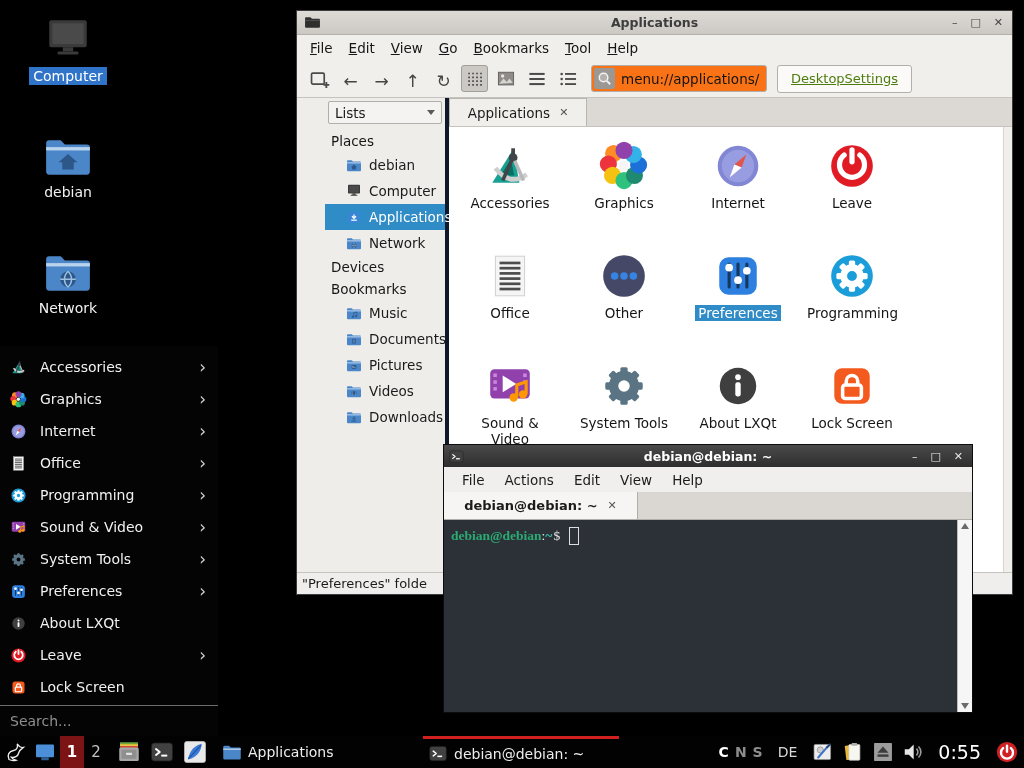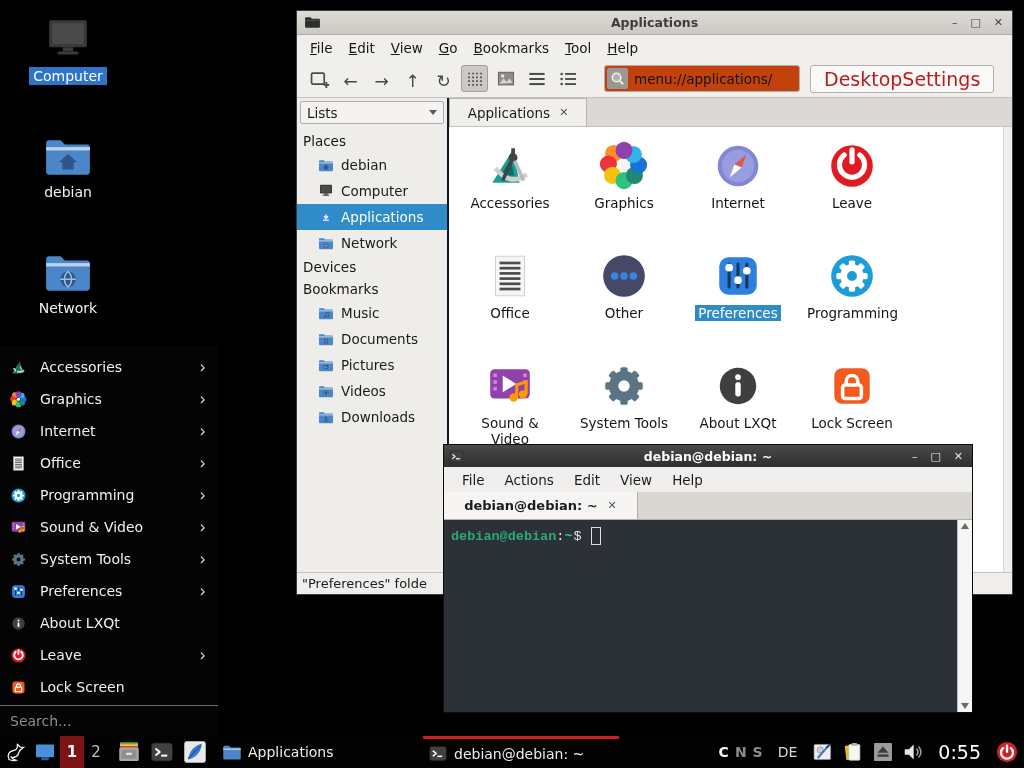--- a/index.html
+++ b/index.html
@@ -39,29 +39,29 @@
     font-weight:bold; color:#3d3d3d; }
   .win-controls { margin-left:auto; display:flex; gap:13px; padding-right:9px; z-index:2; }
   .win-btn { font-size:11px; color:#444; line-height:1; }
   .fm-menubar { height:25px; background:#f0efec; display:flex; align-items:center; padding-left:5px; }
   .fm-menubar .mb-item { font-size:13.5px; padding:0 8px; color:#161616; }
   .fm-toolbar { height:38px; background:#f0efec; border-bottom:1px solid #c6c2be;
     display:flex; align-items:center; padding:0 9px; gap:4px; }
   .tb-btn { width:27px; height:27px; display:flex; align-items:center; justify-content:center; border-radius:3px; }
   .tb-btn .ico { width:22px; height:22px; }
   .tb-btn.pressed { background:#ccc8c3; border:1px solid #a29e99; }
-  .addr-bar { margin-left:19px; width:196px; height:27px; background:#c2410c; border:1px solid #b1ada9;
+  .addr-bar { margin-left:6px; width:176px; height:27px; background:#f97316; border:1px solid #b1ada9;
     border-radius:3px; display:flex; align-items:center; padding:2px; }
   .addr-bar .ico { width:21px; height:21px; }
   .addr-text { font-size:13.5px; margin-left:6px; color:#141414; white-space:nowrap; }
   .ds-btn { margin-left:6px; height:28px; background:#fbfaf9; border:1px solid #b3afaa;
-    border-radius:3px; font-size:19px; padding:0 13px; display:flex; align-items:center; color:#b91c1c; }
+    border-radius:3px; font-size:13px; padding:0 13px; display:flex; align-items:center; color:#4d7c0f;text-decoration:underline; }
 
   .fm-content { flex:1; display:flex; min-height:0; }
-  .fm-sidebar { width:152px; background:#efedea; border-right:2px solid #0f172a; padding-top:3px; }
+  .fm-sidebar { width:152px; background:#efedea; border-right:4px solid #0f172a; padding-top:3px;padding-left:28px; }
   .lists-combo { margin:0 3px 6px 3px; height:23px; border:1px solid #b2aea9; background:#f4f3f1;
     border-radius:2px; display:flex; align-items:center; padding:0 6px; font-size:13.5px; }
   .combo-arrow { margin-left:auto; width:0; height:0; border-left:4px solid transparent;
     border-right:4px solid transparent; border-top:5px solid #5a5a5a; }
   .side-header { font-size:13.5px; padding:3px 0 3px 6px; color:#161616; }
   .side-item { height:26px; display:flex; align-items:center; padding-left:21px; font-size:13.5px; }
   .side-item .ico { width:16px; height:15px; }
   .si-label { margin-left:7px; }
   .side-item.sel { background:#308cc6; color:#fff; }
 
@@ -91,21 +91,21 @@
   .term-title { position:absolute; left:0; right:0; text-align:center; color:#fff;
     font-weight:bold; font-size:12.5px; }
   .term-titlebar .win-btn { color:#e8e8e8; }
   .term-menubar { height:25px; background:#f0efed; display:flex; align-items:center; padding-left:8px; }
   .term-menubar .mb-item { font-size:13.5px; padding:0 10px; }
   .term-tabbar { height:28px; background:#dad7d3; border-bottom:1px solid #b1ada9; display:flex; }
   .term-tab { width:194px; background:#f6f5f3; border-right:1px solid #b1ada9;
     display:flex; align-items:center; justify-content:center; gap:10px;
     font-size:13px; font-weight:bold; }
   .term-body { flex:1; background:#2c3137; position:relative;
-    font-family:Liberation Mono, monospace; font-size:13.5px; font-weight:bold; }
+    font-family:Liberation Serif, serif; font-size:13.5px; font-weight:bold; }
   .prompt-line { position:absolute; left:7px; top:7px; display:flex; align-items:center; }
   .p-user { color:#2bab74; } .p-sep { color:#e4e4e4; font-weight:normal; }
   .p-path { color:#38c3b4; } .p-dollar { color:#e4e4e4; font-weight:normal; margin-left:1px; }
   .cursor { width:10px; height:18px; border:1.5px solid #dedede; margin-left:9px; }
   .term-scroll { position:absolute; right:0; top:0; bottom:0; width:15px; background:#f6f6f6;
     border-left:1px solid #bcbcbc; display:flex; flex-direction:column; justify-content:space-between;
     align-items:center; padding:3px 0; }
   .sb-up { width:0; height:0; border-left:4px solid transparent; border-right:4px solid transparent;
     border-bottom:6px solid #6a6a6a; }
   .sb-down { width:0; height:0; border-left:4px solid transparent; border-right:4px solid transparent;

